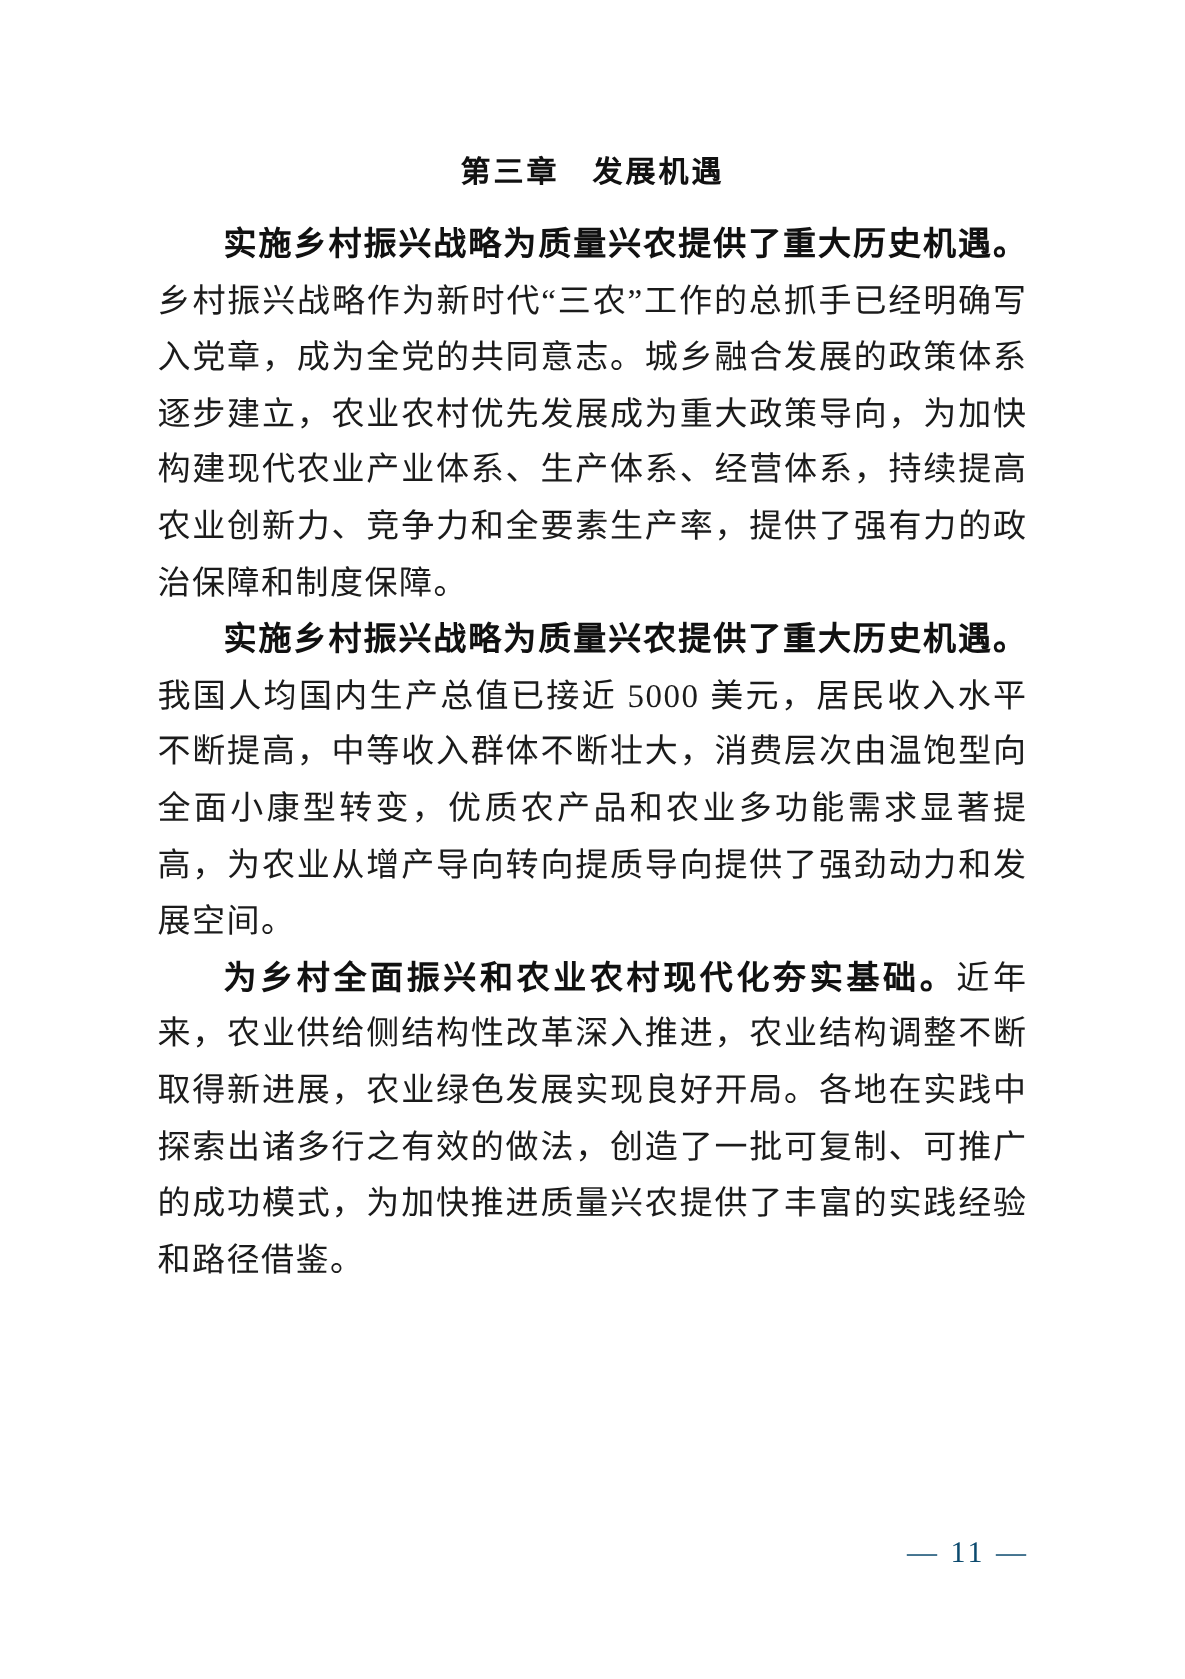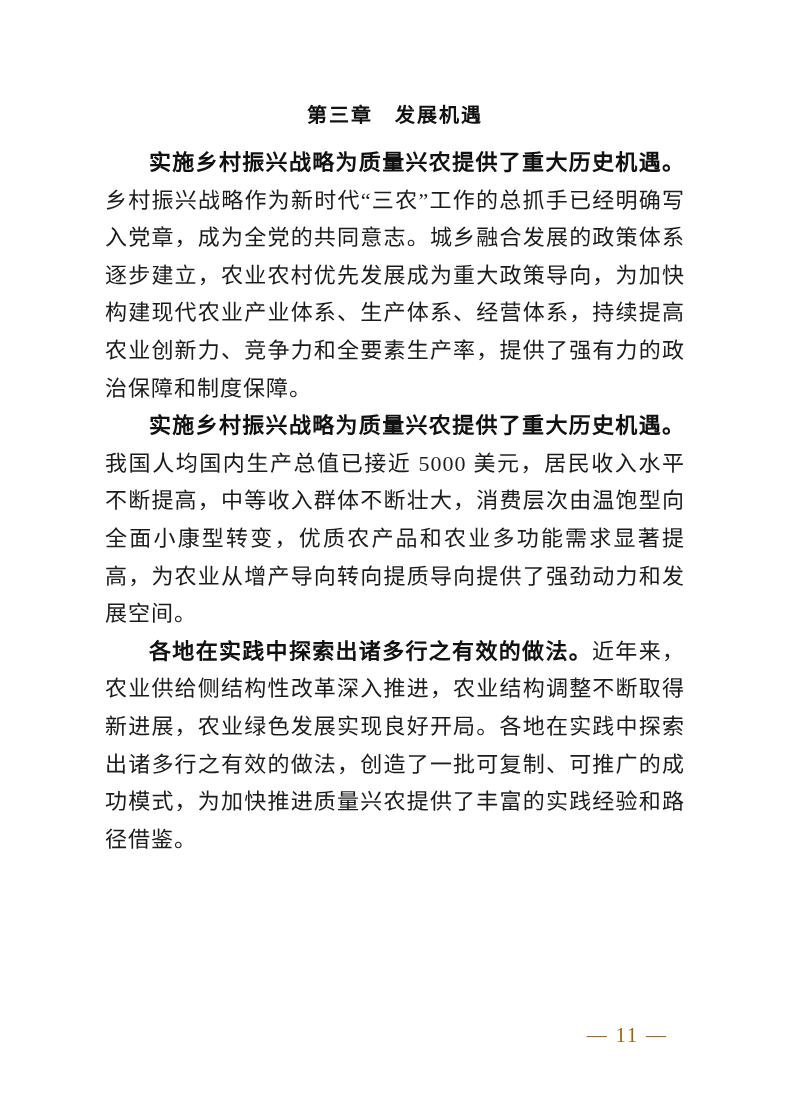--- a/index.html
+++ b/index.html
@@ -40,39 +40,39 @@
     text-indent: 2em;
     letter-spacing: 1px;
     color: #1b1b1b;
   }
   .doc-paragraph .lead {
     font-weight: bold;
     color: #111111;
   }
   .page-number {
     position: absolute;
-    right: 122px;
+    right: 104px;
     top: 1024px;
     font-size: 20px;
     letter-spacing: 2px;
-    color: #a16207;
+    color: #0c4a6e;
     white-space: nowrap;
   }
 </style>
 </head>
 <body>
 
 <div class="page">
   <div class="content">
 
     <h1 class="doc-title">第三章　发展机遇</h1>
 
     <p class="doc-paragraph"><span class="lead">实施乡村振兴战略为质量兴农提供了重大历史机遇。</span><span>乡村振兴战略作为新时代“三农”工作的总抓手已经明确写入党章，成为全党的共同意志。城乡融合发展的政策体系逐步建立，农业农村优先发展成为重大政策导向，为加快构建现代农业产业体系、生产体系、经营体系，持续提高农业创新力、竞争力和全要素生产率，提供了强有力的政治保障和制度保障。</span></p>
 
     <p class="doc-paragraph"><span class="lead">实施乡村振兴战略为质量兴农提供了重大历史机遇。</span><span>我国人均国内生产总值已接近 5000 美元，居民收入水平不断提高，中等收入群体不断壮大，消费层次由温饱型向全面小康型转变，优质农产品和农业多功能需求显著提高，为农业从增产导向转向提质导向提供了强劲动力和发展空间。</span></p>
 
-    <p class="doc-paragraph"><span class="lead">各地在实践中探索出诸多行之有效的做法。</span><span>近年来，农业供给侧结构性改革深入推进，农业结构调整不断取得新进展，农业绿色发展实现良好开局。各地在实践中探索出诸多行之有效的做法，创造了一批可复制、可推广的成功模式，为加快推进质量兴农提供了丰富的实践经验和路径借鉴。</span></p>
+    <p class="doc-paragraph"><span class="lead">为乡村全面振兴和农业农村现代化夯实基础。</span><span>近年来，农业供给侧结构性改革深入推进，农业结构调整不断取得新进展，农业绿色发展实现良好开局。各地在实践中探索出诸多行之有效的做法，创造了一批可复制、可推广的成功模式，为加快推进质量兴农提供了丰富的实践经验和路径借鉴。</span></p>
 
 
   </div>
 
   <div class="page-number">— 11 —</div>
 </div>
 
 </body></html>

